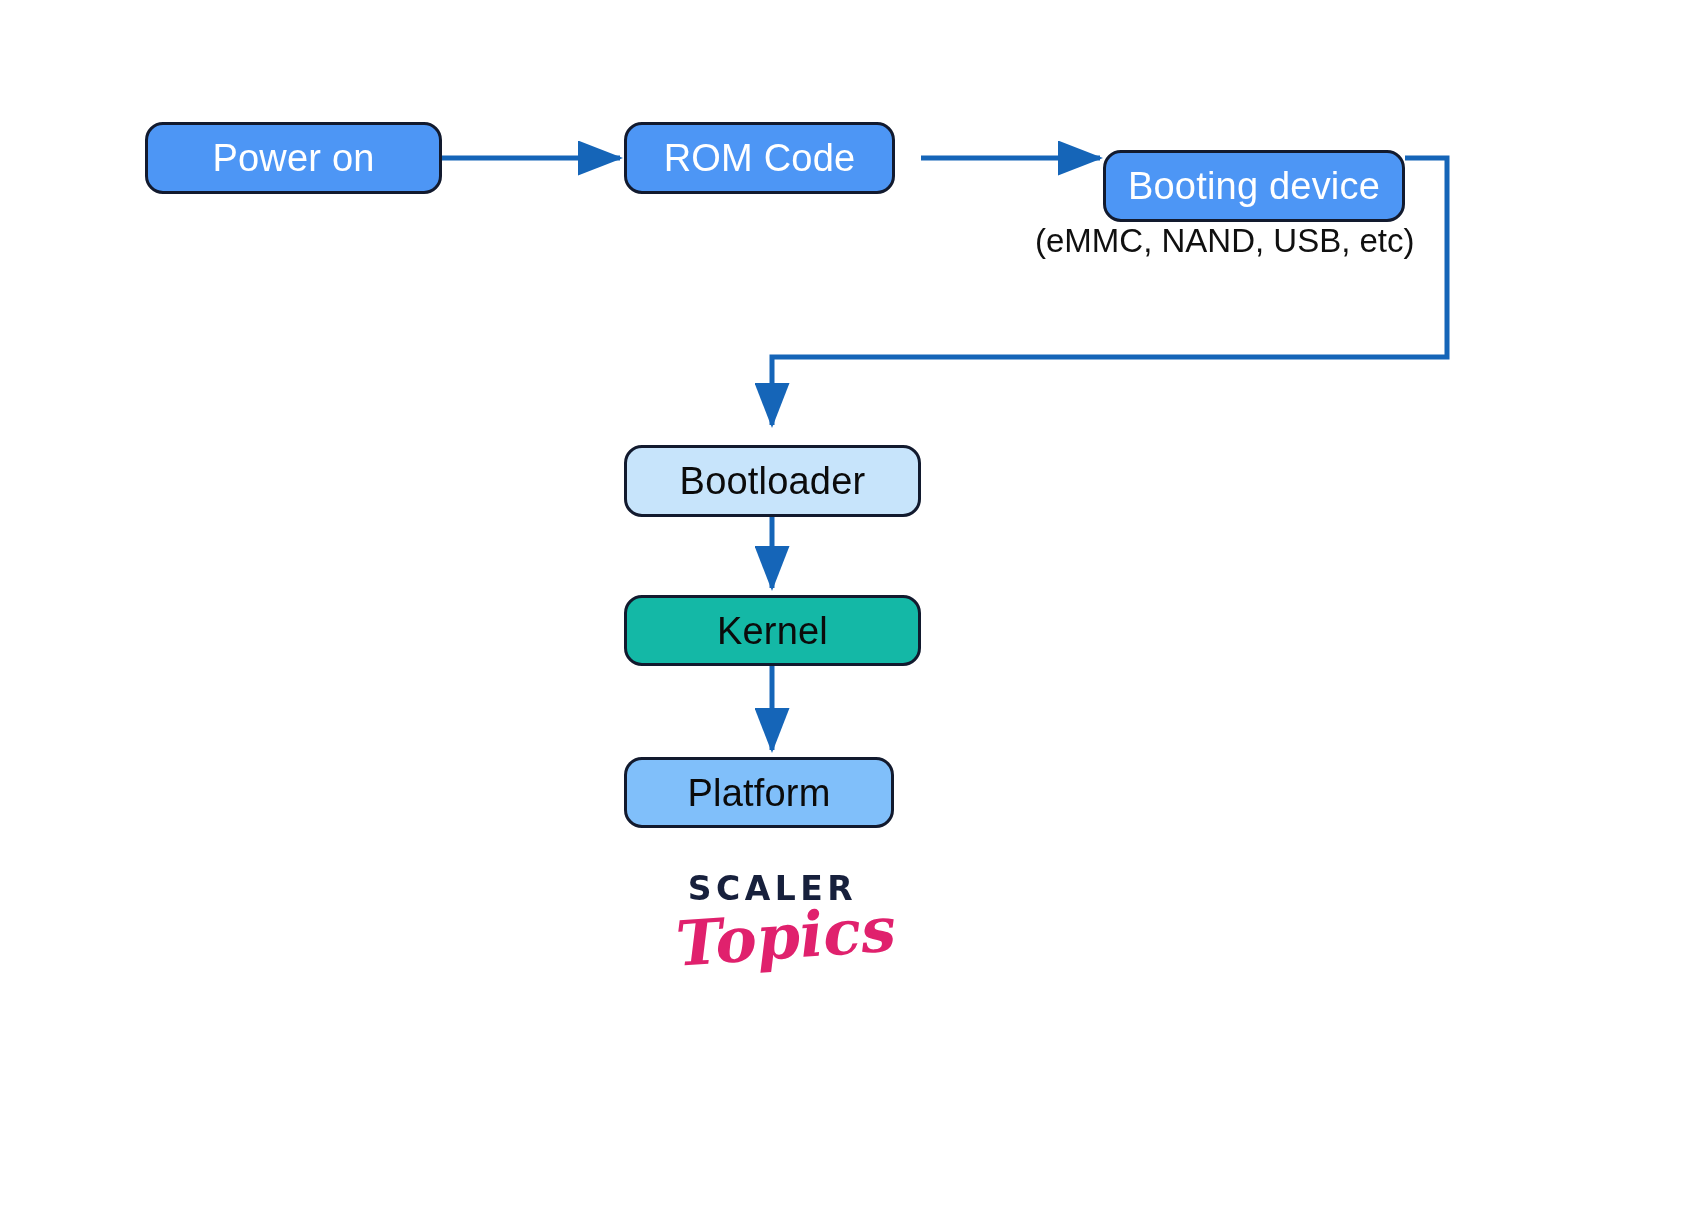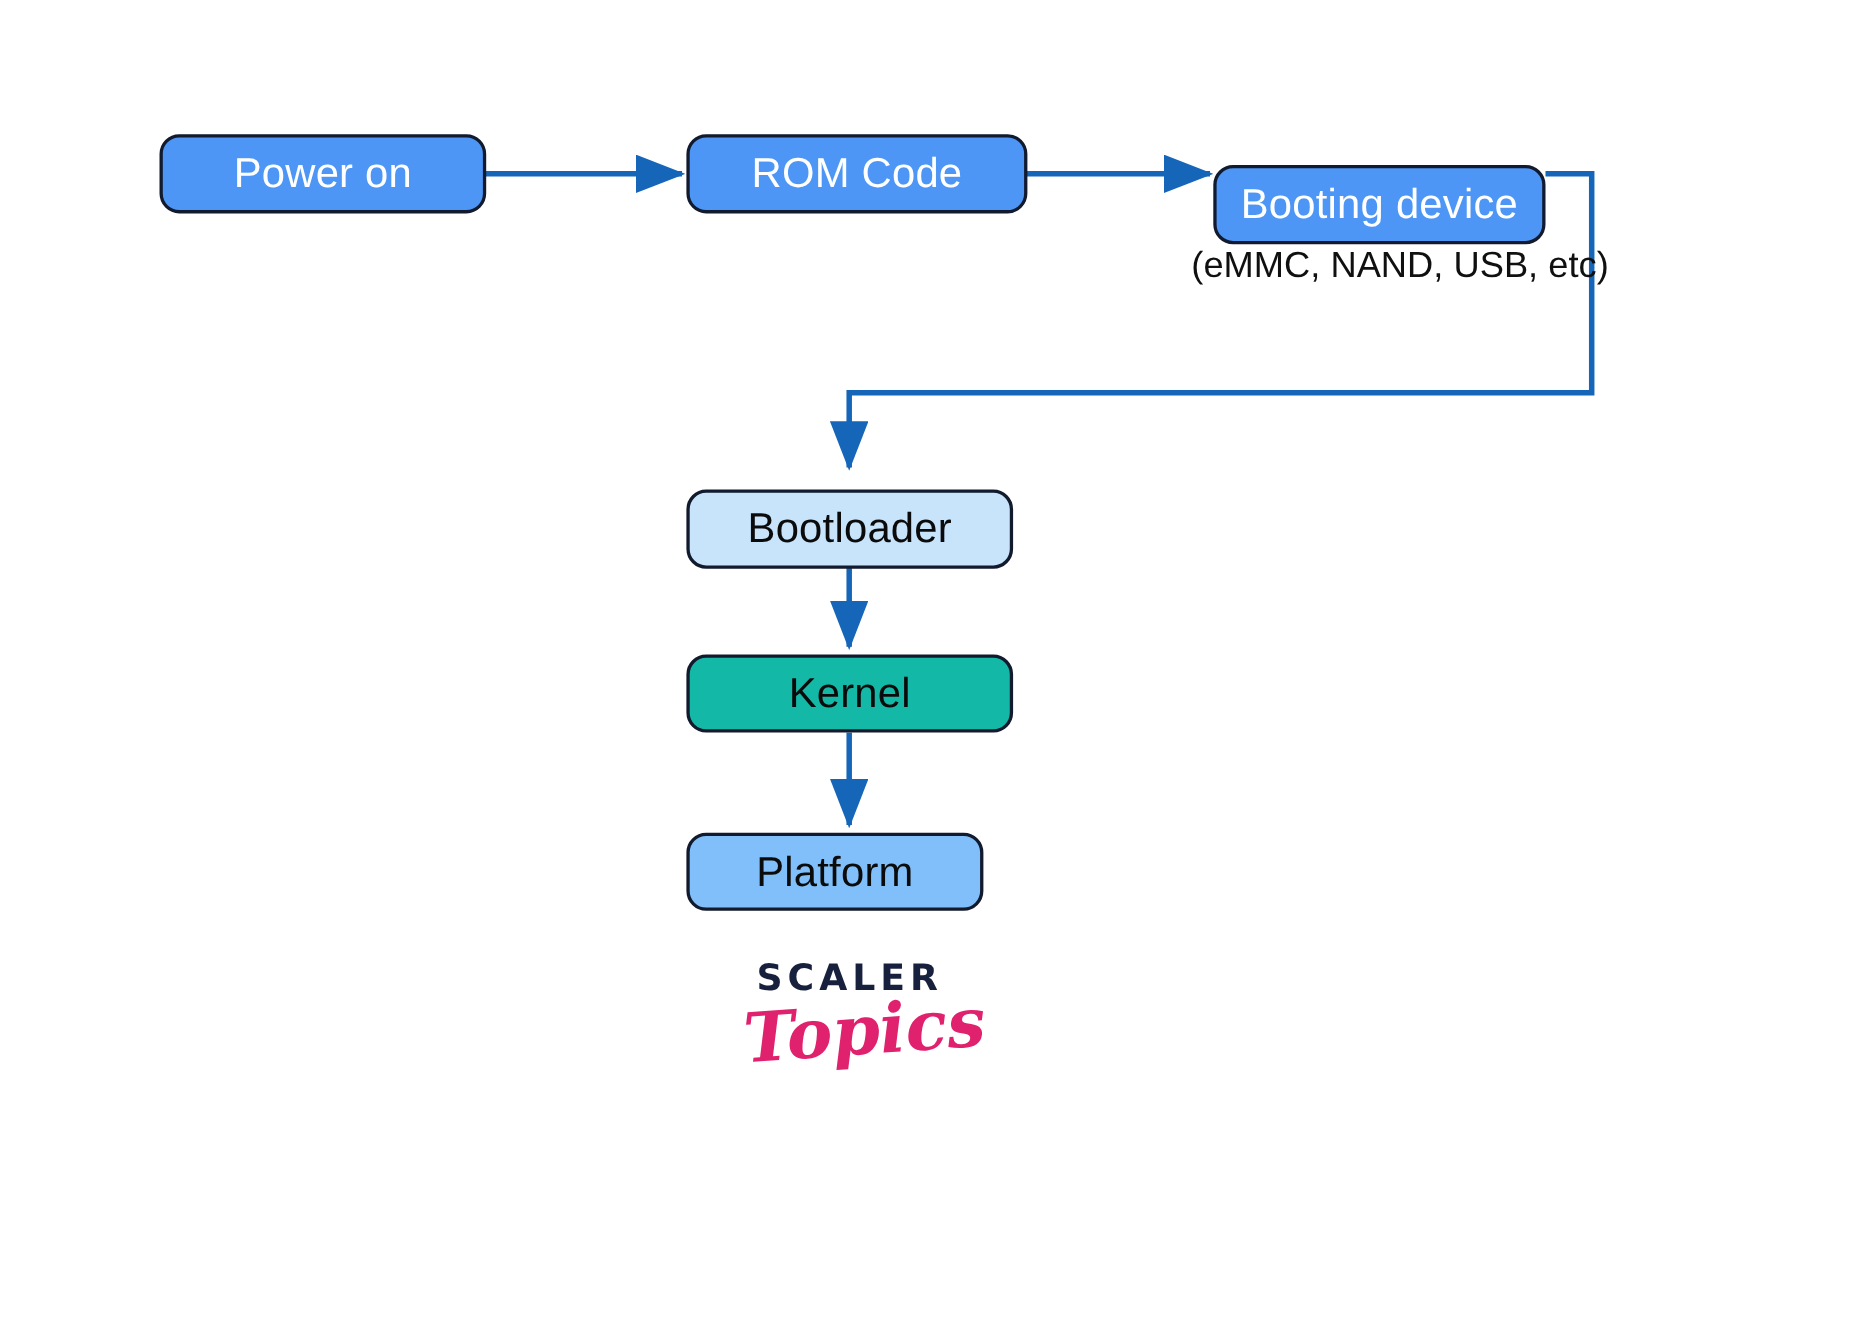--- a/index.html
+++ b/index.html
@@ -111,41 +111,41 @@
 
     <g>
       <line x1="772" y1="666" x2="772" y2="750" stroke="#1565b8" stroke-width="5" marker-end="url(#arrowhead)"></line>
     </g>
   </svg>
 
   <div class="node node-dark" style="left:145px; top:122px; width:297px; height:72px;">
     <span>Power on</span>
   </div>
 
-  <div class="node node-dark" style="left:624px; top:122px; width:310px; height:72px;">
+  <div class="node node-dark" style="left:624px; top:122px; width:271px; height:72px;">
     <span>ROM Code</span>
   </div>
 
   <div class="node node-dark" style="left:1103px; top:122px; width:302px; height:72px;margin-top:28px;">
     <span>Booting device</span>
   </div>
 
   <div class="node node-l1" style="left:624px; top:433px; width:297px; height:72px;margin-top:12px;">
     <span>Bootloader</span>
   </div>
 
   <div class="node node-l2" style="left:624px; top:595px; width:297px; height:71px;">
     <span>Kernel</span>
   </div>
 
   <div class="node node-l3" style="left:624px; top:757px; width:270px; height:71px;">
     <span>Platform</span>
   </div>
 
-  <div class="annot" style="left:1083px; top:224px;">(eMMC, NAND, USB, etc)</div>
+  <div class="annot" style="left:1035px; top:224px;">(eMMC, NAND, USB, etc)</div>
 
 
   <div class="logo" style="left:676px; top:872px; width:193px;">
     <div class="logo-top">SCALER</div>
     <div class="logo-bottom">Topics</div>
   </div>
 
 </div>
 
 </body></html>

